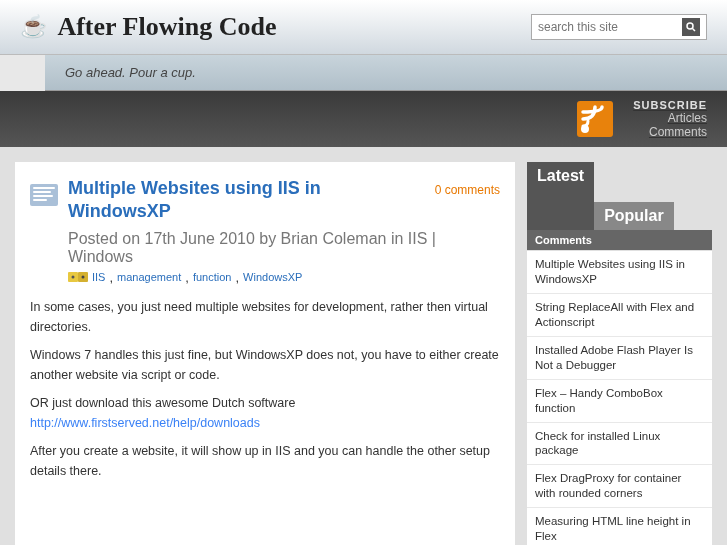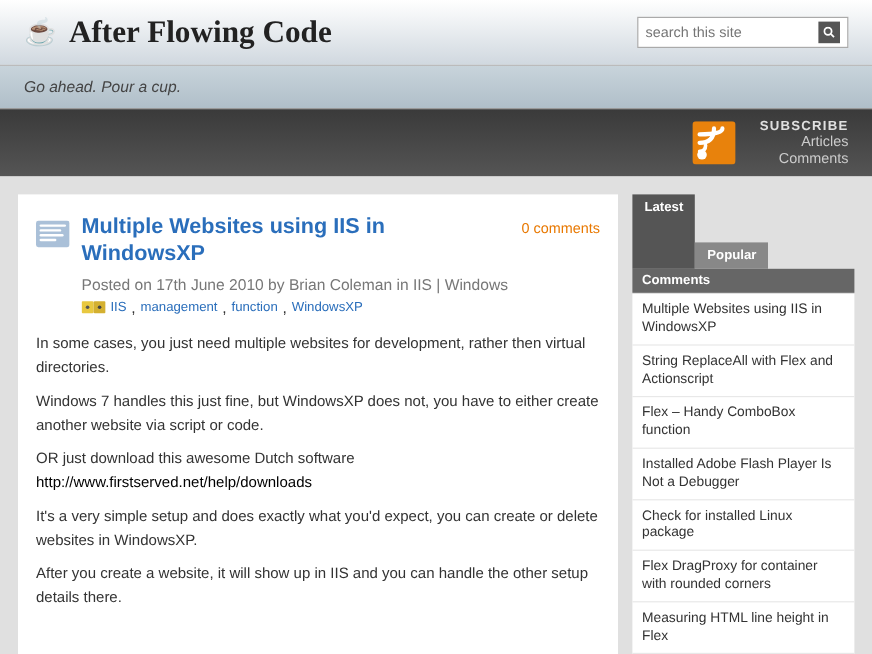--- a/index.html
+++ b/index.html
@@ -51,37 +51,39 @@
     }
 
     
     #tagline {
       background: linear-gradient(to bottom, #c8d4db 0%, #b0bfc9 100%);
       padding: 10px 20px;
       font-style: italic;
       color: #444;
       font-size: 13px;
       border-bottom: 1px solid #999;
+      margin-left: 45px;
     }
 
     
     #subscribe-bar {
       background: linear-gradient(to bottom, #3a3a3a 0%, #555 100%);
       padding: 8px 20px;
       display: flex;
       align-items: center;
       justify-content: flex-end;
       gap: 20px;
     }
     #rss-icon {
       width: 36px;
       height: 36px;
     }
     #subscribe-links {
       text-align: right;
+      text-decoration: underline;
     }
     #subscribe-label {
       font-size: 11px;
       font-weight: bold;
       color: #e0e0e0;
       letter-spacing: 1px;
       text-transform: uppercase;
     }
     .sub-link {
       display: block;
@@ -129,21 +131,21 @@
       flex: 1;
     }
     .comment-count {
       font-size: 12px;
       color: #e87800;
       white-space: nowrap;
       margin-top: 6px;
     }
 
     .post-meta {
-      font-size: 13px;
+      font-size: 16px;
       color: #777;
       margin-bottom: 4px;
       margin-left: 38px;
     }
 
     .post-tags {
       display: flex;
       align-items: center;
       gap: 4px;
       margin-left: 38px;
@@ -159,35 +161,35 @@
       color: #2a6ebb;
       text-decoration: none;
     }
 
     .post-body {
       font-size: 12.5px;
       line-height: 1.6;
       color: #333;
     }
     .post-body p { margin-bottom: 8px; }
-    .post-body a { color: #000000; }
+    .post-body a { color: #3b82f6; }
 
     
     #sidebar {
       width: 185px;
       flex-shrink: 0;
     }
 
     .sidebar-tabs {
       display: flex;
       margin-bottom: 0;
     }
     .sidebar-tab {
       padding: 5px 10px;
-      font-size: 11px;
+      font-size: 16px;
       font-weight: bold;
       cursor: pointer;
       color: #fff;
     }
     .sidebar-tab.active {
       background: #555;
     }
     .sidebar-tab.inactive {
       background: #888;
       margin-top: 40px;
@@ -289,38 +291,37 @@
         <span>,</span>
       <a class="post-tag">function</a>
         <span>,</span>
       <a class="post-tag">WindowsXP</a>
     </div>
 
     <div class="post-body">
       <p>In some cases, you just need multiple websites for development, rather then virtual directories.</p>
       <p>Windows 7 handles this just fine, but WindowsXP does not, you have to either create another website via script or code.</p>
       <p>OR just download this awesome Dutch software <a>http://www.firstserved.net/help/downloads</a></p>
-      <p>It's a very simple setup and does exactly what you'd expect, you can create or delete websites in WindowsXP.</p>
       <p>After you create a website, it will show up in IIS and you can handle the other setup details there.</p>
 
     </div>
 
   </div>
 
   <div id="sidebar">
     <div class="sidebar-tabs">
       <div class="sidebar-tab active">Latest</div>
       <div class="sidebar-tab inactive">Popular</div>
     </div>
     <div class="sidebar-section-label">Comments</div>
     <ul class="sidebar-list">
     <li>Multiple Websites using IIS in WindowsXP</li>
         <li>String ReplaceAll with Flex and Actionscript</li>
+        <li>Installed Adobe Flash Player Is Not a Debugger</li>
         <li>Flex – Handy ComboBox function</li>
-        <li>Installed Adobe Flash Player Is Not a Debugger</li>
         <li>Check for installed Linux package</li>
         <li>Flex DragProxy for container with rounded corners</li>
         <li>Measuring HTML line height in Flex</li>
         <li>SQL Last Updated Trigger</li>
       </ul>
   </div>
 
 </div>
 
 </body></html>

